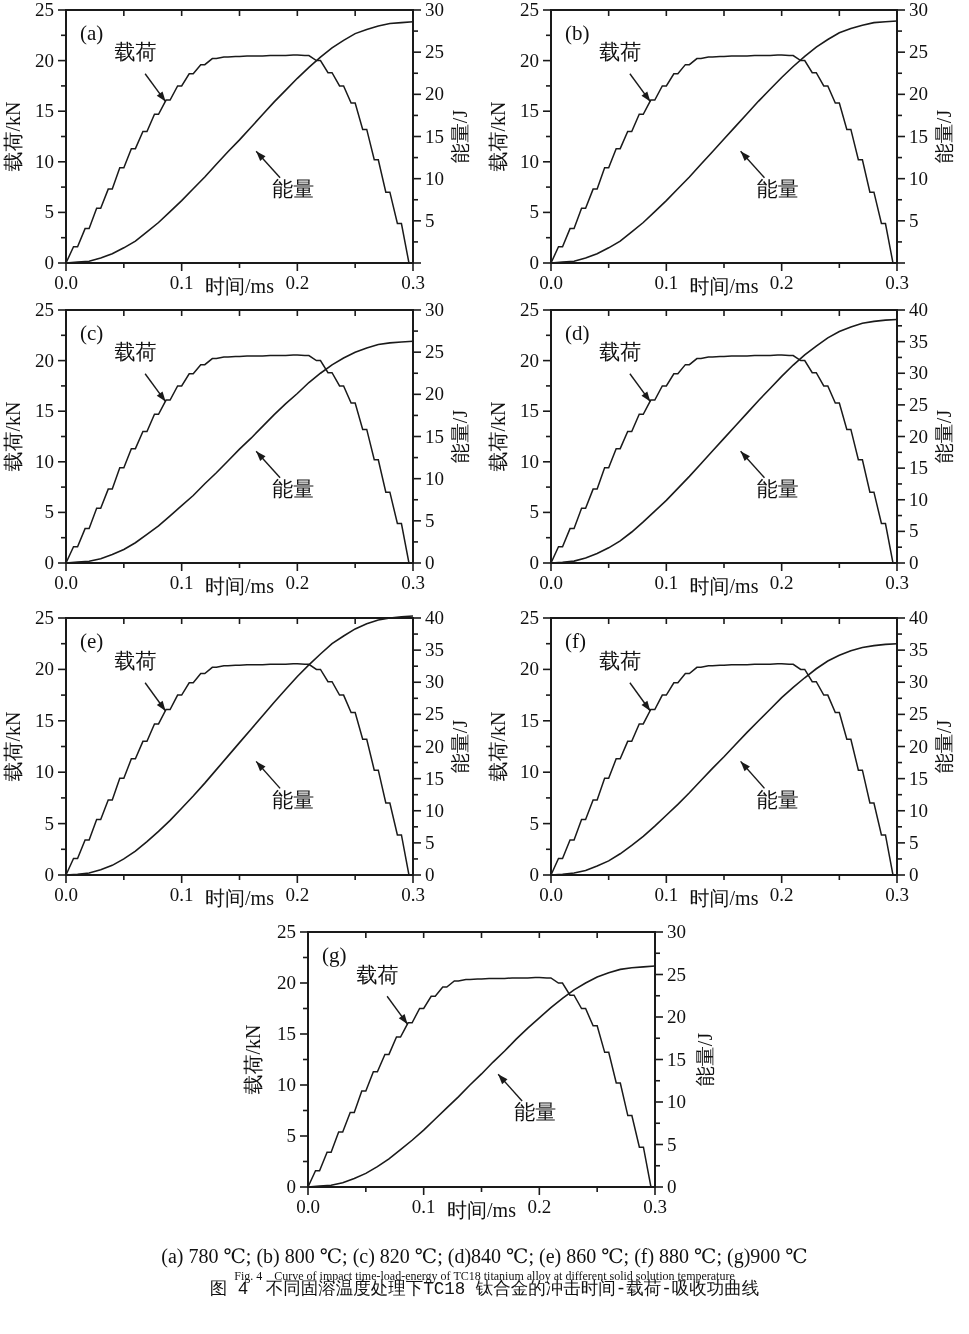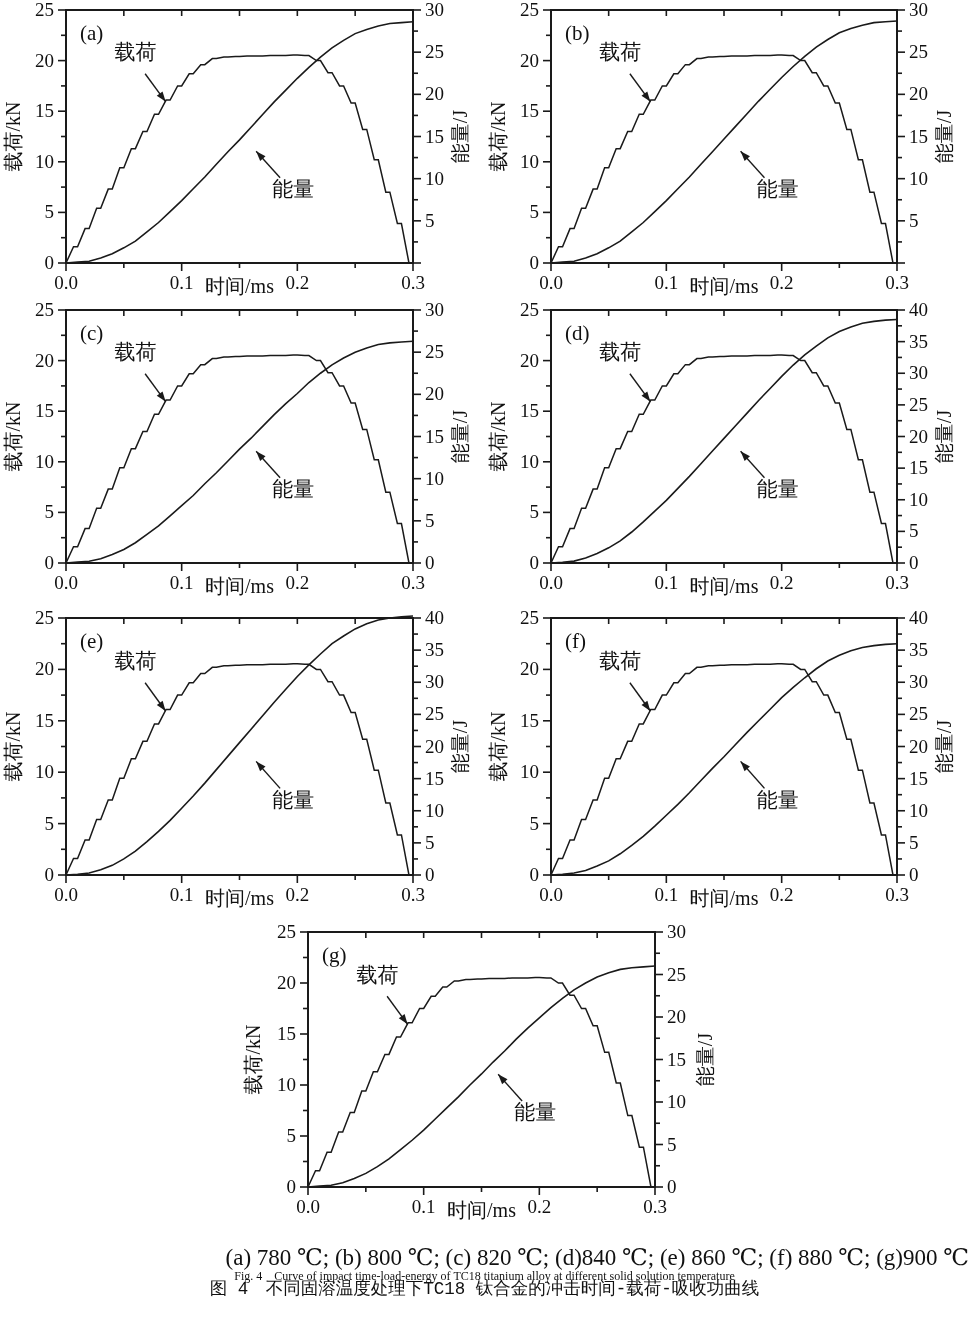--- a/index.html
+++ b/index.html
@@ -1,21 +1,21 @@
 <!DOCTYPE html>
 <html><head>
 <meta charset="utf-8">
 <style>
   html,body{margin:0;padding:0;background:#fff;}
   .figure{position:relative;width:969px;height:1334px;background:#fff;
           font-family:"Liberation Serif","DejaVu Serif",serif;color:#111;}
   .subplot{position:absolute;}
   .subplot svg{overflow:visible;display:block;}
   .cap{position:absolute;left:0;width:969px;text-align:center;color:#111;white-space:nowrap;}
-  .cap-temps{top:1244px;font-size:23px;text-align:right;}
+  .cap-temps{top:1244px;font-size:20px;}
   .cap-cn{top:1276px;font-size:17.5px;font-family:Liberation Mono, monospace;}
   .cap-en{top:1268px;font-size:12px;}
 </style>
 </head>
 <body>
 
 <div class="figure">
   <div class="subplot" style="left: 0px; top: 0px; width: 485px; height: 300px;">
       <svg width="485" height="300" viewBox="0 0 485 300">
         <rect x="66" y="10" width="347" height="253" fill="none" stroke="#1a1a1a" stroke-width="2"></rect>

